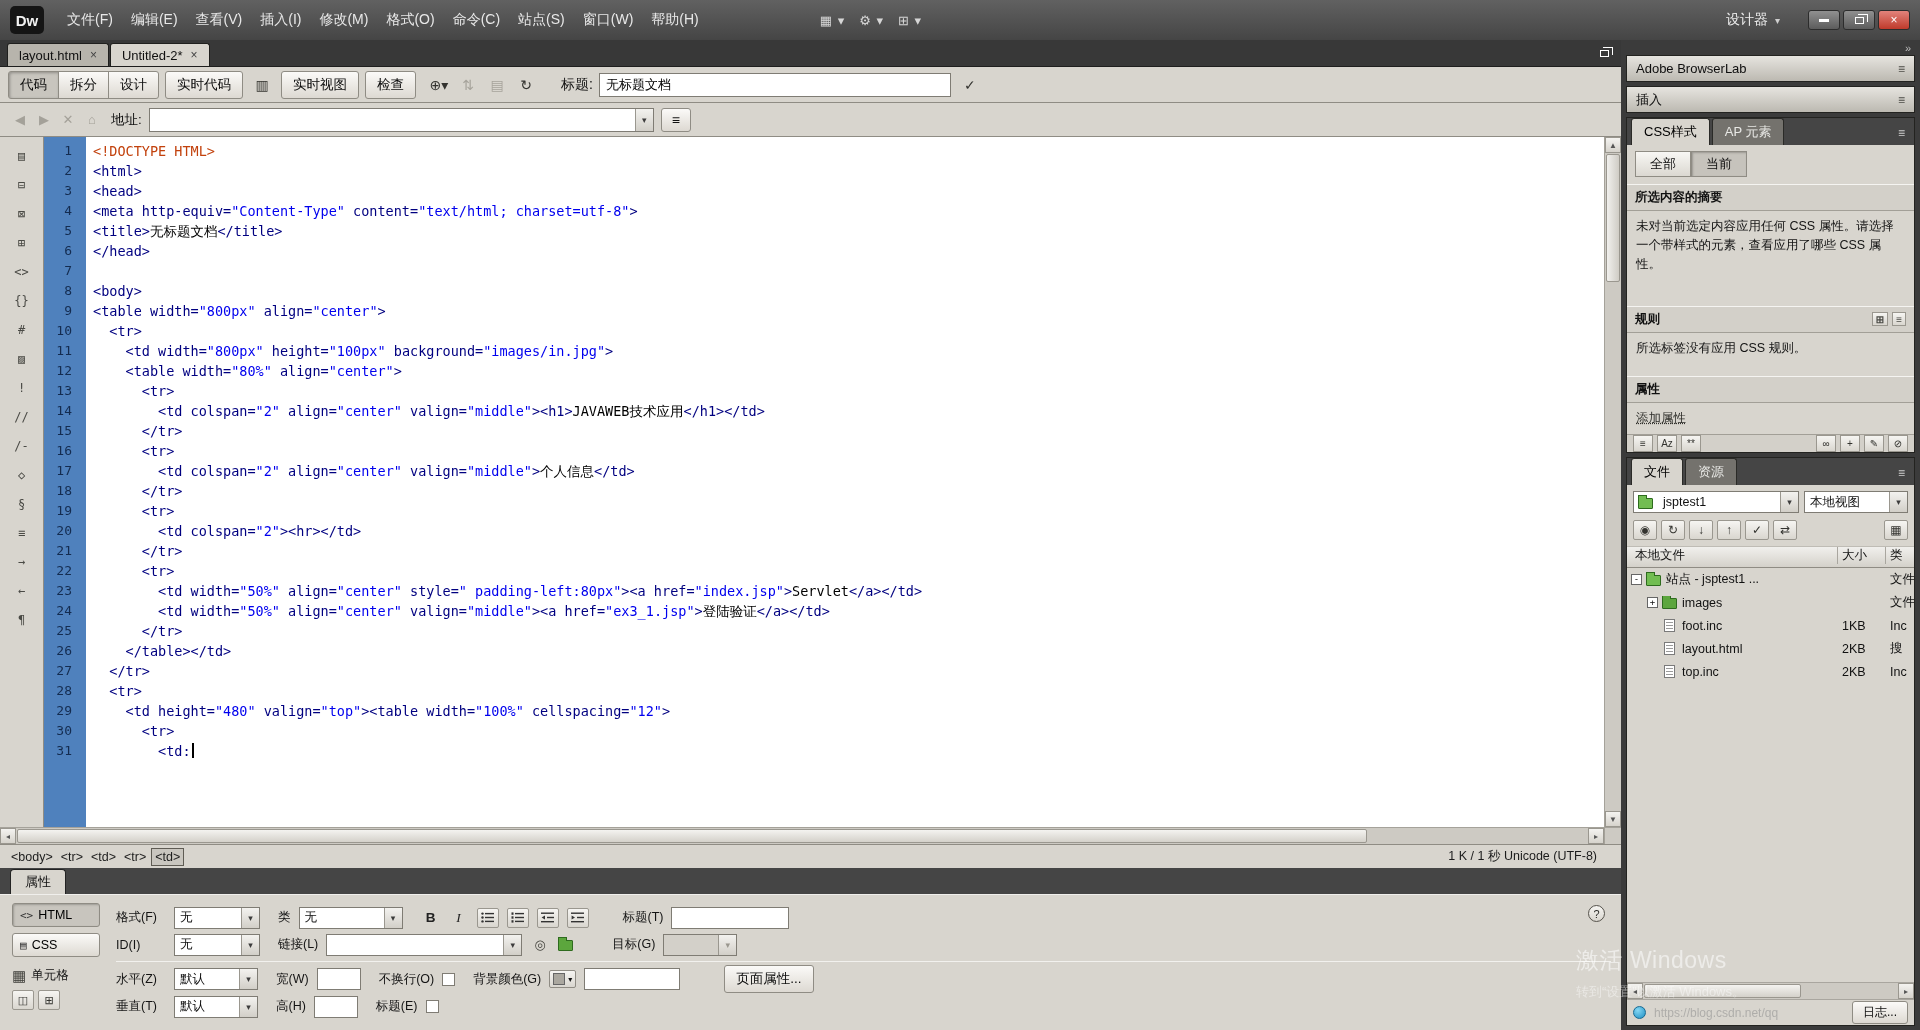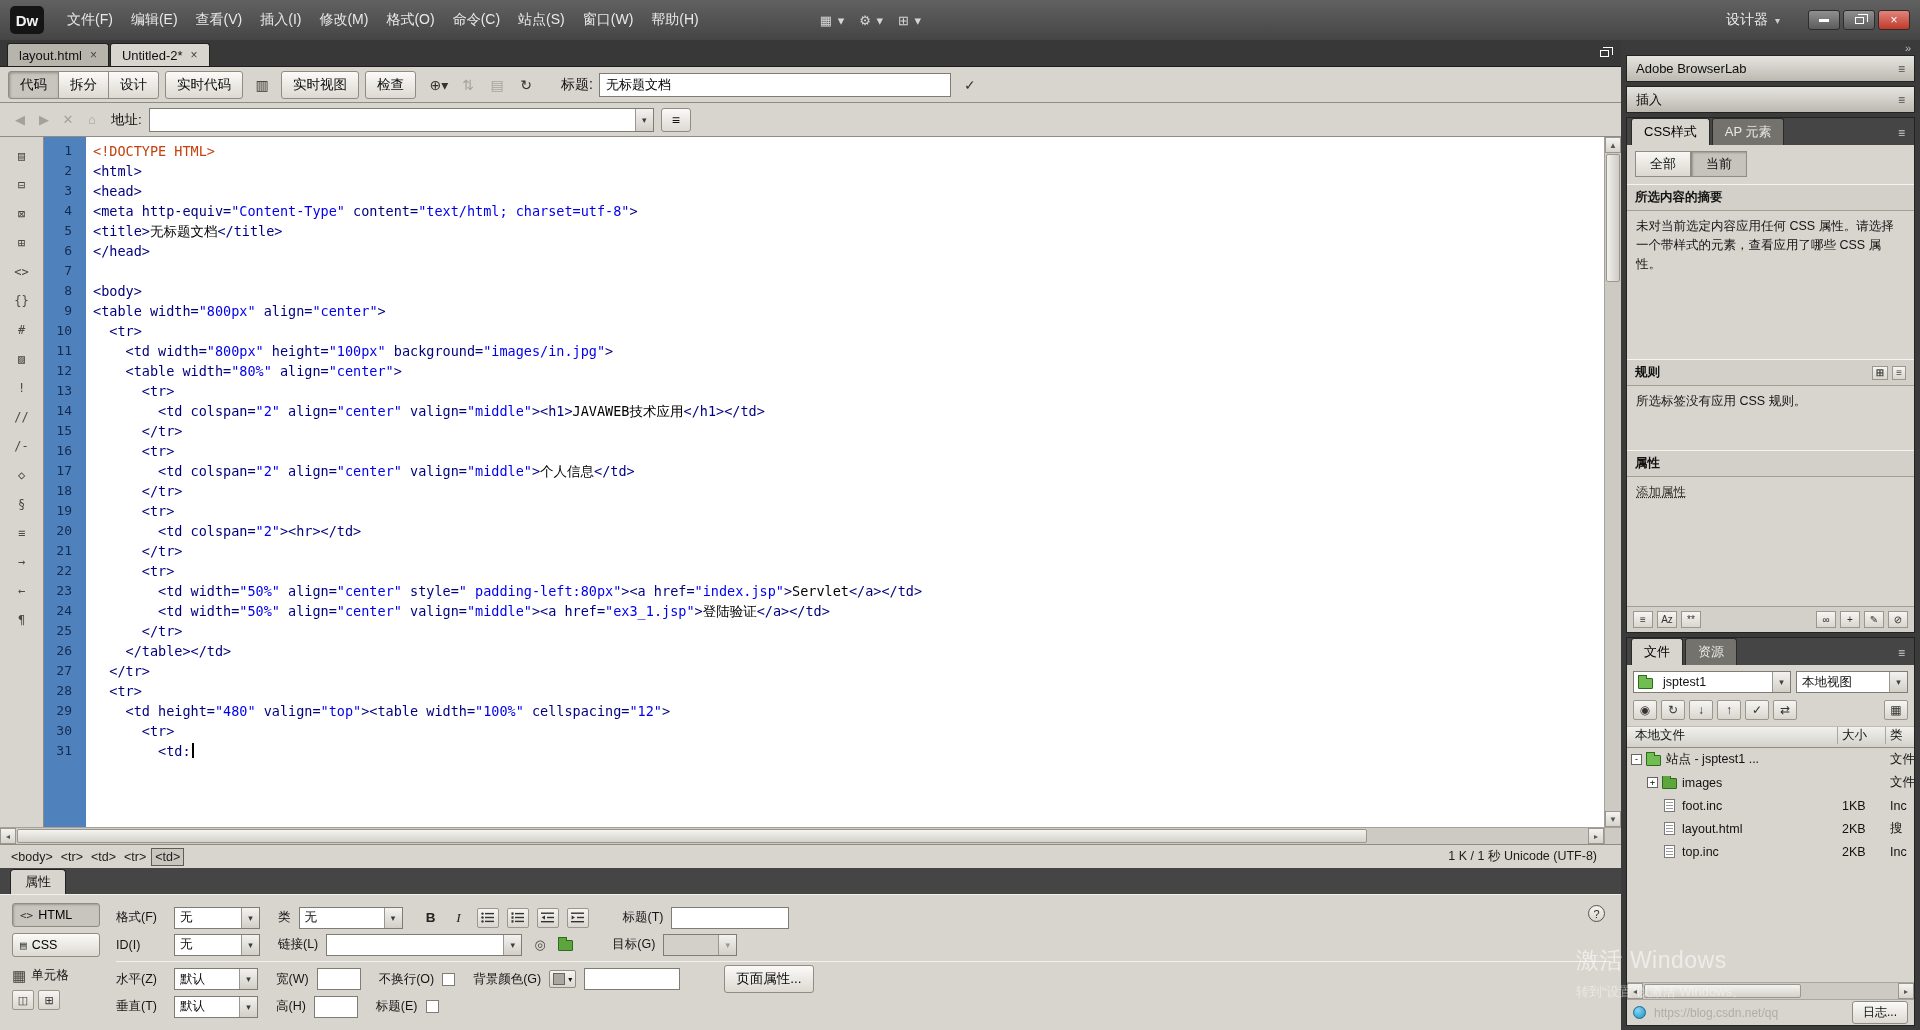--- a/index.html
+++ b/index.html
@@ -105,21 +105,21 @@
   .cell-glyph{font-size:15px;color:#3d3d38;line-height:1}
   .cell-icons{display:flex;gap:4px;margin-top:6px}
   .props-main{flex:1;padding-top:1px}
   .prow{display:flex;align-items:center;gap:8px;height:27px;font-size:12.5px}
   .plabel{white-space:nowrap;color:#141414}
   .lab1{width:50px}
   .dd{height:22px;background:#fff;border:1px solid #7f7c74;display:inline-flex;align-items:center;font-size:12.5px}
   .dd .val{flex:1;padding:0 5px;white-space:nowrap;overflow:hidden}
   .dd.disabled{background:#d3d0c9}
   .dd.disabled .dd-arr{color:#9a978f}
-  .w86{width:86px}.w104{width:104px}.w84{width:84px}.w196{width:196px}.w74{width:74px}.w112{width:112px}
+  .w86{width:86px}.w104{width:104px}.w84{width:84px}.w196{width:196px}.w74{width:74px}.w112{width:104px}
   .grow{flex:1}
   .pinput{height:22px;border:1px solid #7f7c74;background:#fff;padding:0 4px;font-size:12.5px;font-family:"Liberation Sans",sans-serif}
   .w118{width:118px}.w44{width:44px}.w96{width:96px}
   .flatbtn{width:20px;height:20px;display:inline-flex;align-items:center;justify-content:center;font-size:13.5px;color:#222}
   .flatbtn.bold{font-weight:bold}
   .flatbtn.italic{font-style:italic;font-family:"Liberation Serif",serif}
   .mbtn{min-width:22px;height:20px;border:1px solid #9a978f;background:linear-gradient(#f6f5f2,#d9d6cf);display:inline-flex;align-items:center;justify-content:center;font-size:11px;border-radius:2px;color:#33332f;padding:0 2px}
   .flat-ico{width:20px;height:20px;display:inline-flex;align-items:center;justify-content:center;font-size:13px;color:#45453f}
   .cb{width:13px;height:13px;background:#fff;border:1px solid #7f7c74;display:inline-block}
   .color-btn{display:inline-flex;align-items:center;gap:3px;border:1px solid #8f8c84;background:linear-gradient(#f6f5f2,#d9d6cf);padding:2px 3px;border-radius:2px}
@@ -131,21 +131,21 @@
   
   .dock-strip{height:15px;display:flex;justify-content:flex-end;align-items:center;color:#bdbdbd;font-size:11px;padding-right:4px}
   .phead{height:27px;background:linear-gradient(#e6e4df,#bcb9b1);border:1px solid #232320;display:flex;align-items:center;padding:0 9px;font-size:13px;color:#0e0e0e}
   .ph-ico{margin-left:auto;color:#4b4b46;font-size:12px}
   .mt4{margin-top:4px}
   .pgroup-tabs{height:28px;background:#454545;display:flex;align-items:flex-end;padding:0 4px;border:1px solid #232320;border-bottom:none}
   .ptab{padding:4px 12px;font-size:13px;background:#74726d;color:#e8e8e5;border:1px solid #2a2a27;border-bottom:none;border-radius:3px 3px 0 0;margin-right:2px;white-space:nowrap}
   .ptab.active{background:#d8d5ce;color:#000}
   .pgroup-menu{margin-left:auto;color:#cfcfcf;font-size:12px;padding:0 5px 5px 0}
   .pbody{background:#d8d5ce;border:1px solid #232320;border-top:none;display:flex;flex-direction:column}
-  .css-body{height:488px}
+  .css-body{height:308px}
   .toggle-row{display:flex;padding:6px 8px 7px}
   .toggle-btn{padding:3px 14px;font-size:13px;border:1px solid #8f8c84;background:linear-gradient(#f8f7f4,#dbd8d1)}
   .toggle-btn.active{background:#c6c3bc;box-shadow:inset 1px 1px 2px rgba(0,0,0,.22)}
   .sec-head{font-weight:bold;font-size:12.5px;padding:4px 8px;border-top:1px solid #f5f4f1;border-bottom:1px solid #a29f97;background:#d3d0c9;display:flex;align-items:center}
   .sec-icons{margin-left:auto;display:flex;gap:4px}
   .sec-ico{font-size:10px;color:#4b4b46;border:1px solid #9a978f;background:linear-gradient(#f6f5f2,#d9d6cf);padding:0 3px;height:14px;display:inline-flex;align-items:center}
   .sec-body{padding:6px 9px;font-size:12.5px;line-height:1.5;color:#141414}
   .sum-body{height:148px}
   .rules-body{height:64px}
   .prop-body{flex:1}

